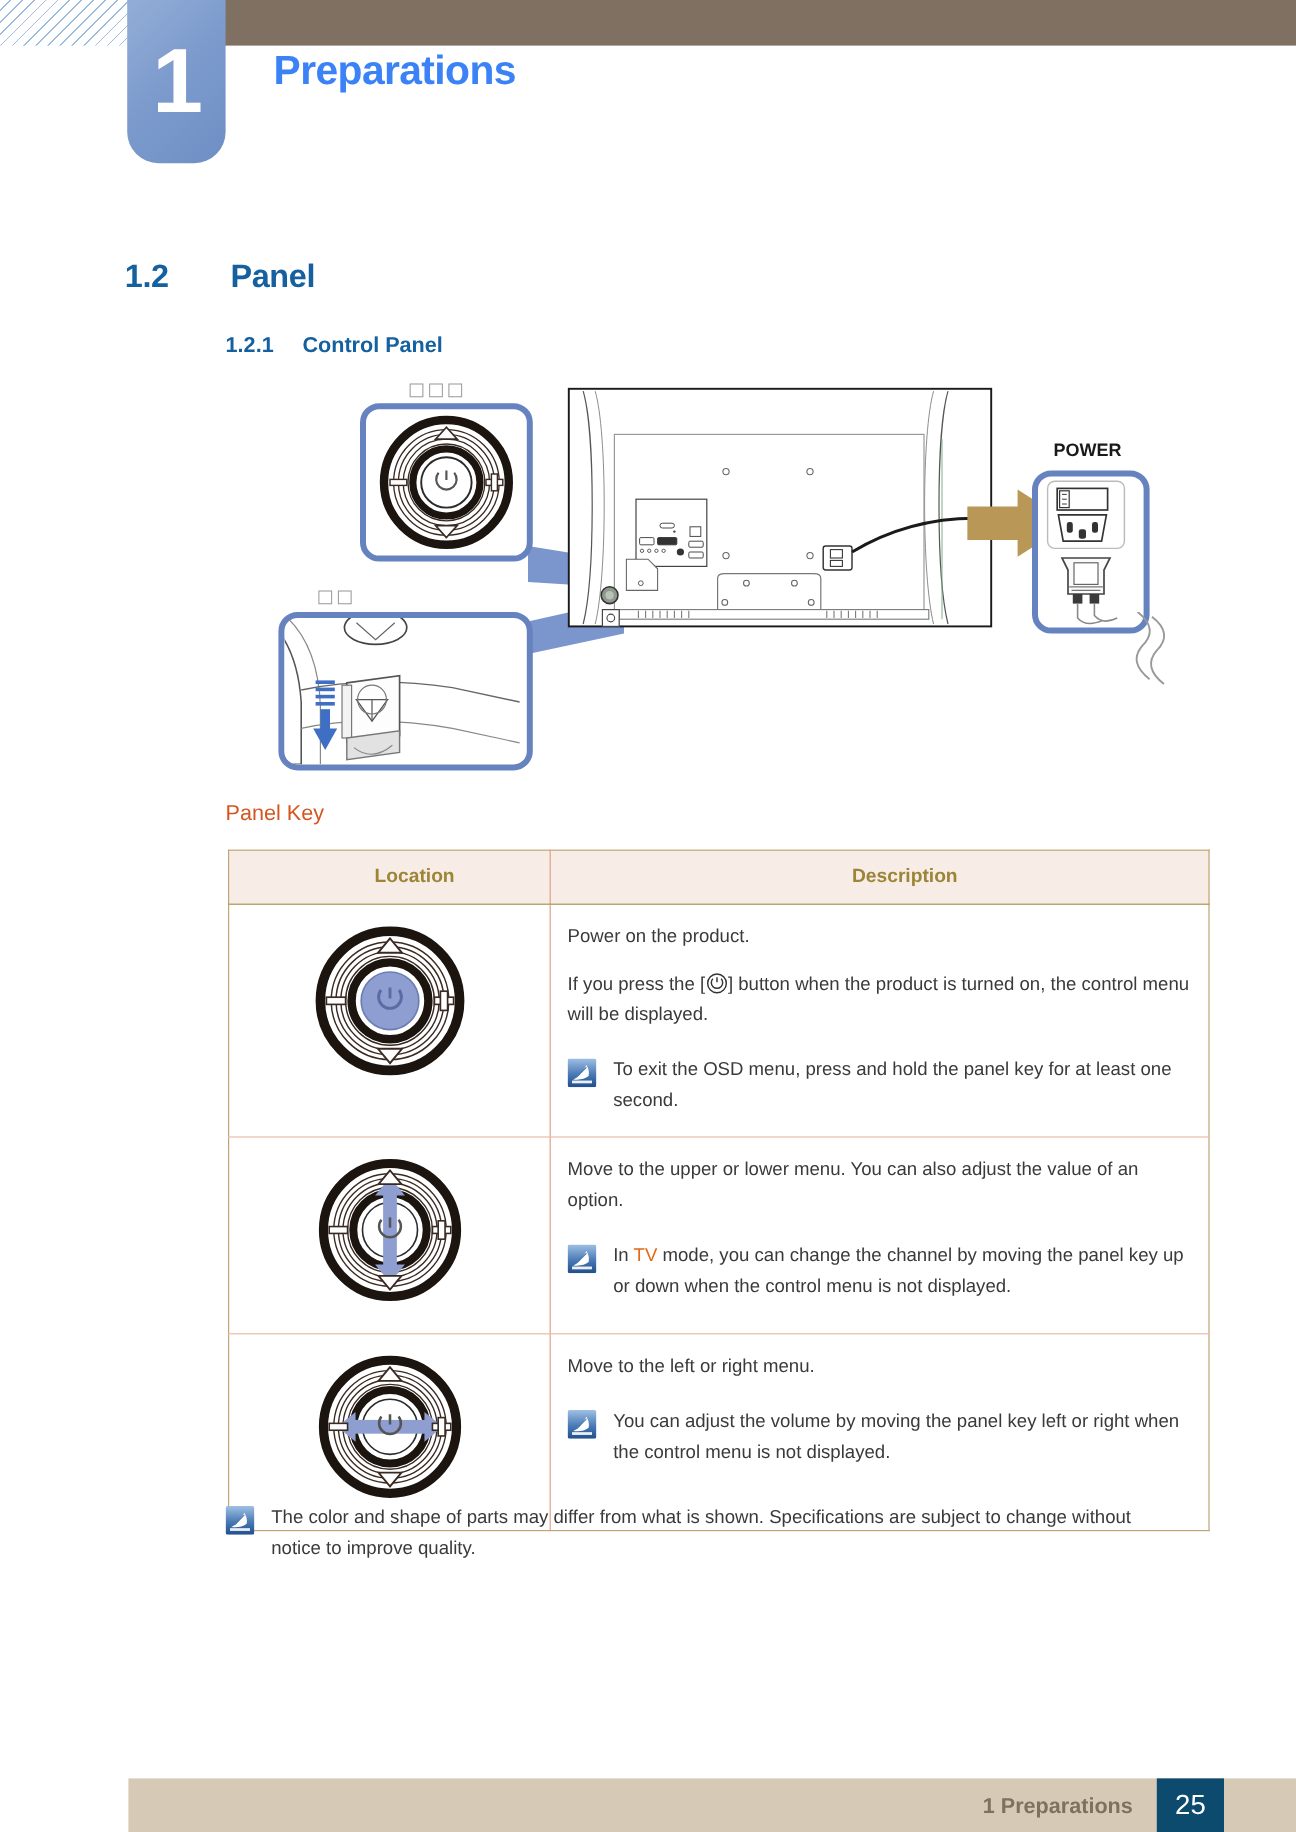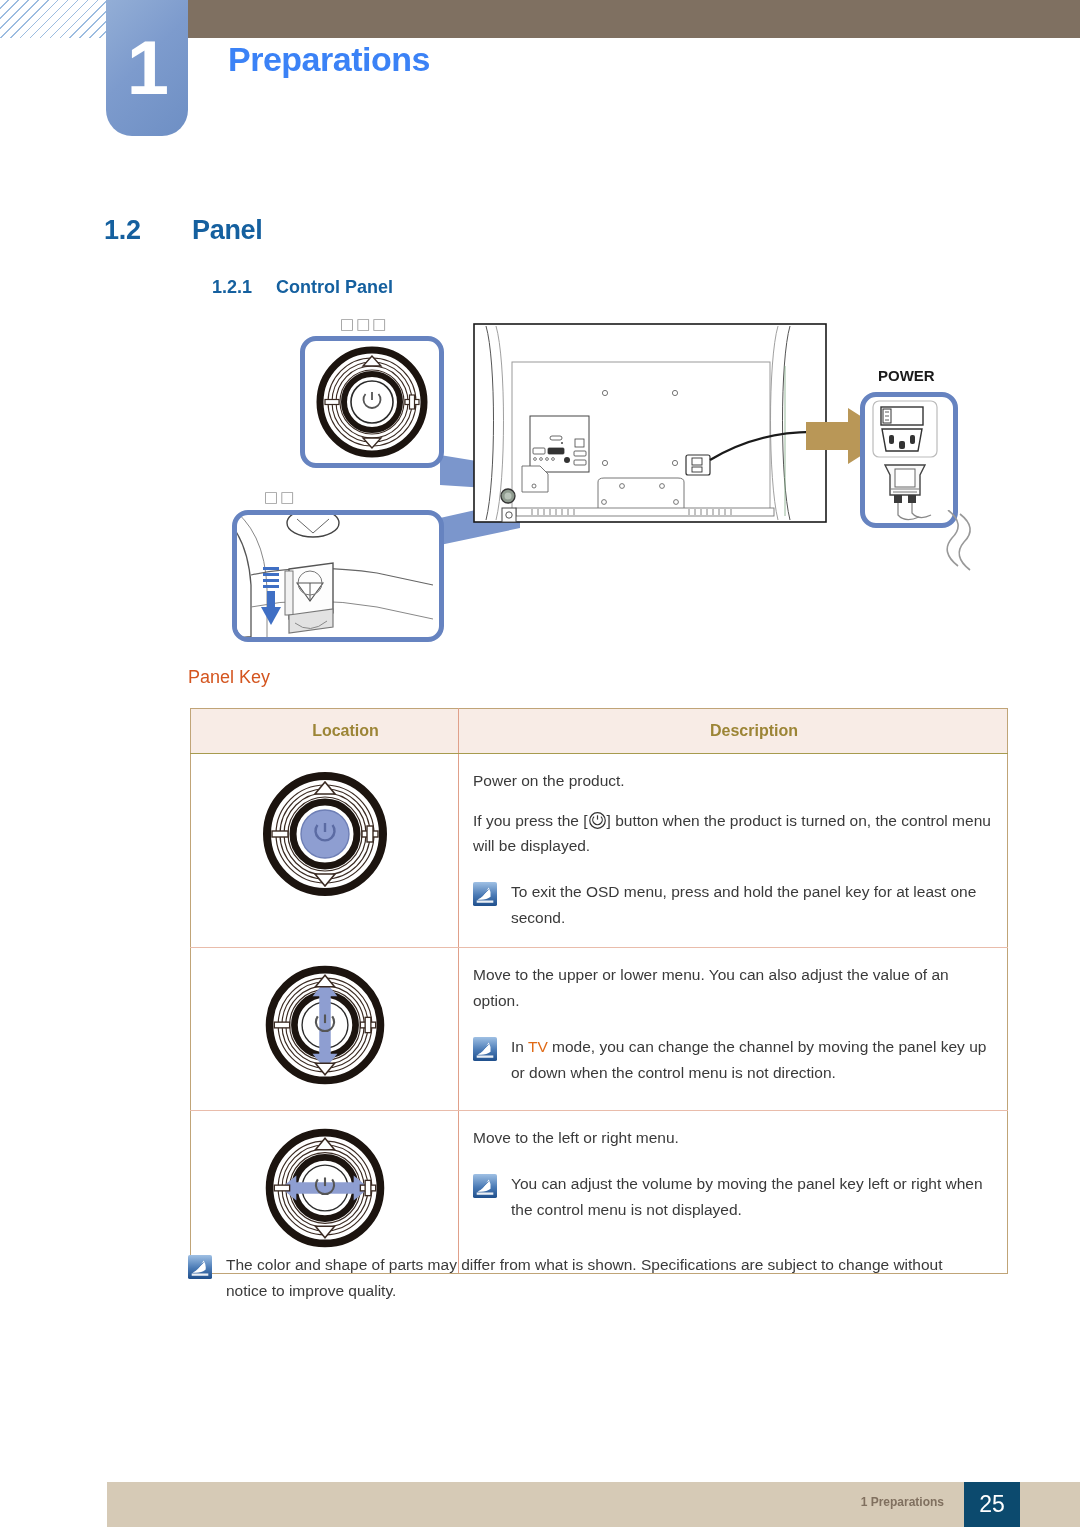--- a/index.html
+++ b/index.html
@@ -81,21 +81,21 @@
   }
   .h-section .num { display: inline-block; width: 88px; }
   .h-sub {
     position: absolute;
     left: 188px;
     top: 277px;
     font-size: 18px;
     font-weight: bold;
     color: #15609f;
   }
-  .h-sub .num { display: inline-block; width: 64px; margin-left: 24px; }
+  .h-sub .num { display: inline-block; width: 64px; }
 
   
   .figure { position: absolute; left: 0; top: 310px; width: 1080px; height: 350px; }
   .tofu {
     position: absolute;
     font-size: 15px;
     color: #9a9a9a;
     letter-spacing: 2px;
     font-family: "DejaVu Sans", sans-serif;
   }
@@ -197,21 +197,21 @@
     left: 107px;
     bottom: 0;
     width: 973px;
     height: 45px;
     background: #d6cab6;
   }
   .footer-label {
     position: absolute;
     right: 136px;
     top: 13px;
-    font-size: 12px;
+    font-size: 18px;
     font-weight: bold;
     color: #80705f;
   }
   .footer-page {
     position: absolute;
     left: 857px;
     top: 0;
     width: 56px;
     height: 45px;
     background: #0c4a6e;
@@ -495,21 +495,21 @@
       </td>
       <td class="desc">
         <p>Move to the upper or lower menu. You can also adjust the value of an option.</p>
         <div class="note">
           <svg class="note-icon" viewBox="0 0 26 26">
             <rect x="0" y="0" width="26" height="26" rx="2" fill="url(#ng1)"></rect>
             <path d="M5 19 Q 11 17 17 6 Q 20 11 19 16 Q 14 20 5 19 Z" fill="#ffffff"></path>
             <path d="M8 17 L17 8" stroke="#4a7ab5" stroke-width="1"></path>
             <rect x="4" y="20" width="18" height="2.5" fill="#ffffff" opacity="0.9"></rect>
           </svg>
-          <div class="note-text"><span>In </span><span class="tv-hl">TV</span><span> mode, you can change the channel by moving the panel key up or down when the control menu is not direction.</span></div>
+          <div class="note-text"><span>In </span><span class="tv-hl">TV</span><span> mode, you can change the channel by moving the panel key up or down when the control menu is not displayed.</span></div>
         </div>
       </td>
     </tr>
 
     <tr>
       <td class="loc">
         <svg width="130" height="130" viewBox="0 0 136 136">
           <g transform="translate(68,68)">
             <circle r="58" fill="#fff" stroke="#1c140f" stroke-width="8"></circle>
             <circle r="49" fill="none" stroke="#3a2a22" stroke-width="1.2"></circle>

